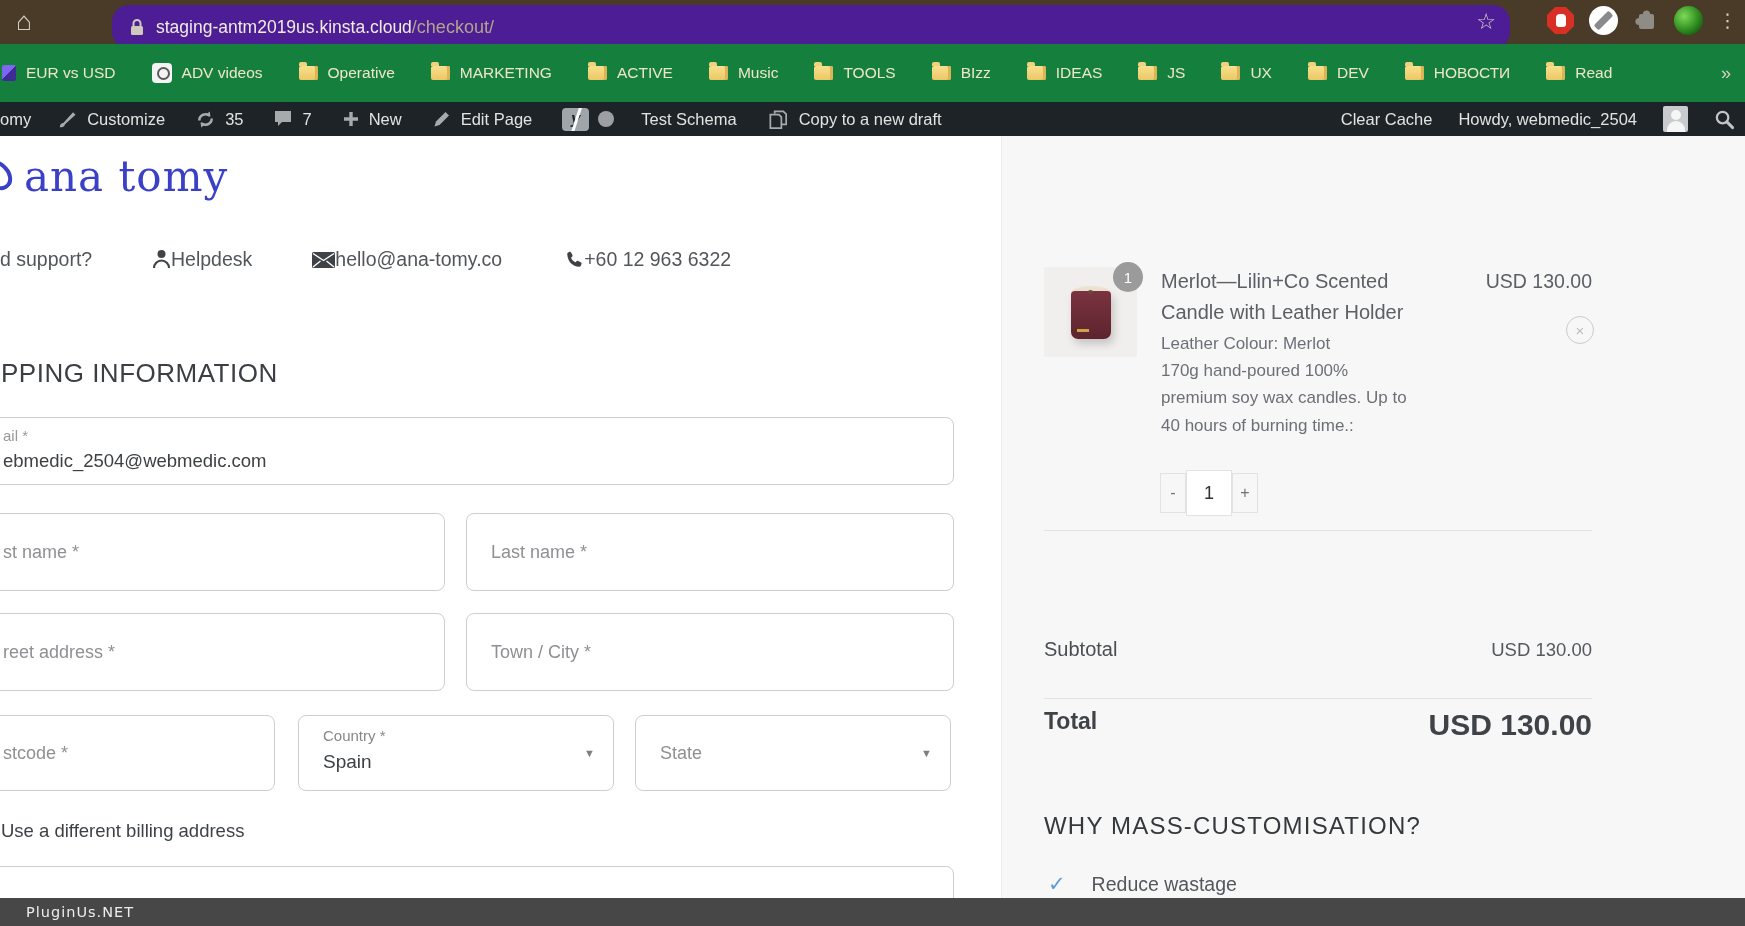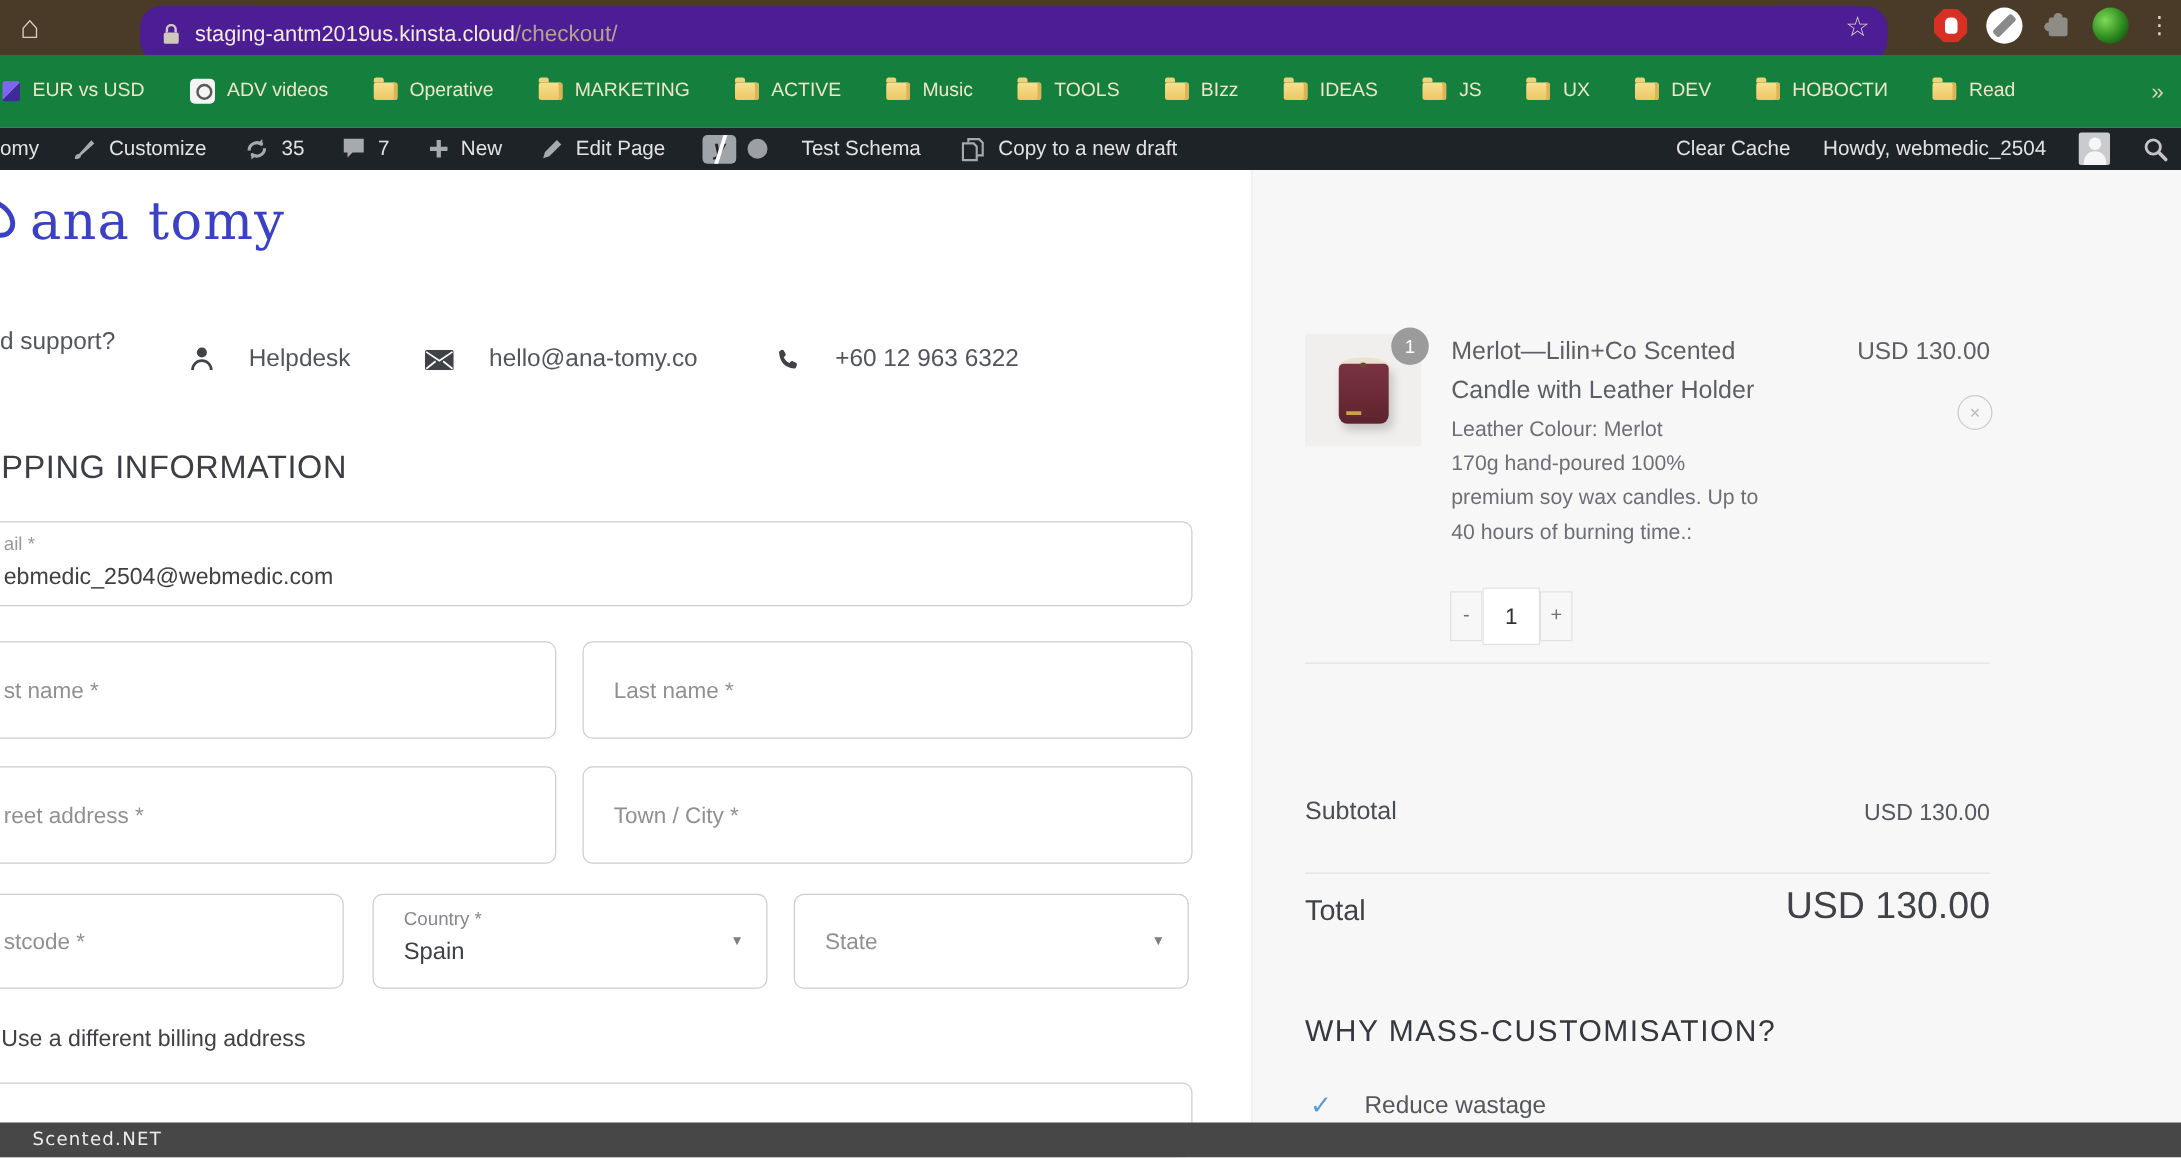--- a/index.html
+++ b/index.html
@@ -61,21 +61,21 @@
   .sidebar{position:absolute;left:1001px;top:136px;width:744px;height:762px;background:#f7f7f8;border-left:1px solid #ececee;}
 
   .logo{position:absolute;left:24px;top:152px;font-family:"DejaVu Serif",serif;
     font-size:42px;color:#3b41c6;letter-spacing:1px;}
   .logo-frag{position:absolute;left:-16px;top:158px;width:26px;height:34px;border:4px solid #3b41c6;
     border-radius:50%;border-left-color:transparent;border-top-color:transparent;transform:rotate(-45deg);}
 
   .support{position:absolute;left:0;top:248px;display:flex;align-items:center;
     color:#52555a;font-size:19.5px;}
   .support .frag{width:120px;}
-  .sp-item{display:flex;align-items:center;gap:28px;margin-top:28px;}
+  .sp-item{display:flex;align-items:center;gap:0;}
   .sp-help{margin-left:32px;}
   .sp-mail{margin-left:60px;}
   .sp-phone{margin-left:62px;}
 
   .ship-heading{position:absolute;left:1px;top:358px;font-size:26px;color:#3b3e43;letter-spacing:.5px;}
 
   .fbox{position:absolute;border:1.5px solid #cdced1;border-radius:8px;background:#fff;}
   .box-email{left:-60px;top:417px;width:1014px;height:68px;}
   .box-email .lbl{position:absolute;left:62px;top:9px;font-size:15px;color:#97999c;}
   .box-email .val{position:absolute;left:62px;top:32px;font-size:18.5px;color:#3e4144;}
@@ -110,21 +110,21 @@
   .qty-wrap{position:absolute;left:1160px;top:470px;display:flex;align-items:center;}
   .qty-btn{width:26px;height:40px;border:1px solid #e2e2e4;display:flex;align-items:center;justify-content:center;
     color:#6f7control;color:#6f7277;font-size:16px;background:transparent;}
   .qty-val{width:46px;height:46px;border:1px solid #e2e2e4;background:#fff;display:flex;align-items:center;
     justify-content:center;font-size:18px;color:#2f3237;}
   .sb-divider{position:absolute;left:1044px;width:548px;height:1px;background:#e3e3e5;}
   .d1{top:530px;} .d2{top:698px;}
   .row-subtotal{position:absolute;left:1044px;top:638px;width:548px;display:flex;justify-content:space-between;align-items:center;}
   .row-subtotal .l{font-size:20px;color:#4a4d52;}
   .row-subtotal .v{font-size:18.5px;color:#55585d;}
-  .row-total{position:absolute;left:1044px;top:708px;width:548px;display:flex;justify-content:space-between;align-items:flex-end;}
+  .row-total{position:absolute;left:1044px;top:708px;width:548px;display:flex;justify-content:space-between;align-items:flex-start;font-weight:bold;}
   .row-total .l{font-size:23px;color:#3f4247;}
   .row-total .v{font-size:30px;color:#3f4247;}
   .why-heading{position:absolute;left:1044px;top:812px;font-size:24px;color:#35383d;letter-spacing:1.2px;font-weight:500;}
   .benefit{position:absolute;left:1048px;top:872px;display:flex;align-items:center;gap:26px;}
   .benefit .chk{color:#5b9bd5;font-size:21px;}
   .benefit .txt{font-size:19.5px;color:#54575c;}
 
   .bottombar{position:absolute;left:0;top:898px;width:1745px;height:28px;background:#474747;z-index:50;
     display:flex;align-items:center;padding-left:26px;}
   .bottombar span{color:#ececec;font-size:14.5px;letter-spacing:1px;font-family:"DejaVu Sans",sans-serif;}
@@ -380,14 +380,14 @@
   <span class="l">Total</span>
   <span class="v">USD 130.00</span>
 </div>
 <div class="why-heading">WHY MASS-CUSTOMISATION?</div>
 <div class="benefit">
   <span class="chk">✓</span>
   <span class="txt">Reduce wastage</span>
 </div>
 
 <div class="bottombar">
-  <span>Scented.NET</span>
+  <span>PluginUs.NET</span>
 </div>
 
 </body></html>

